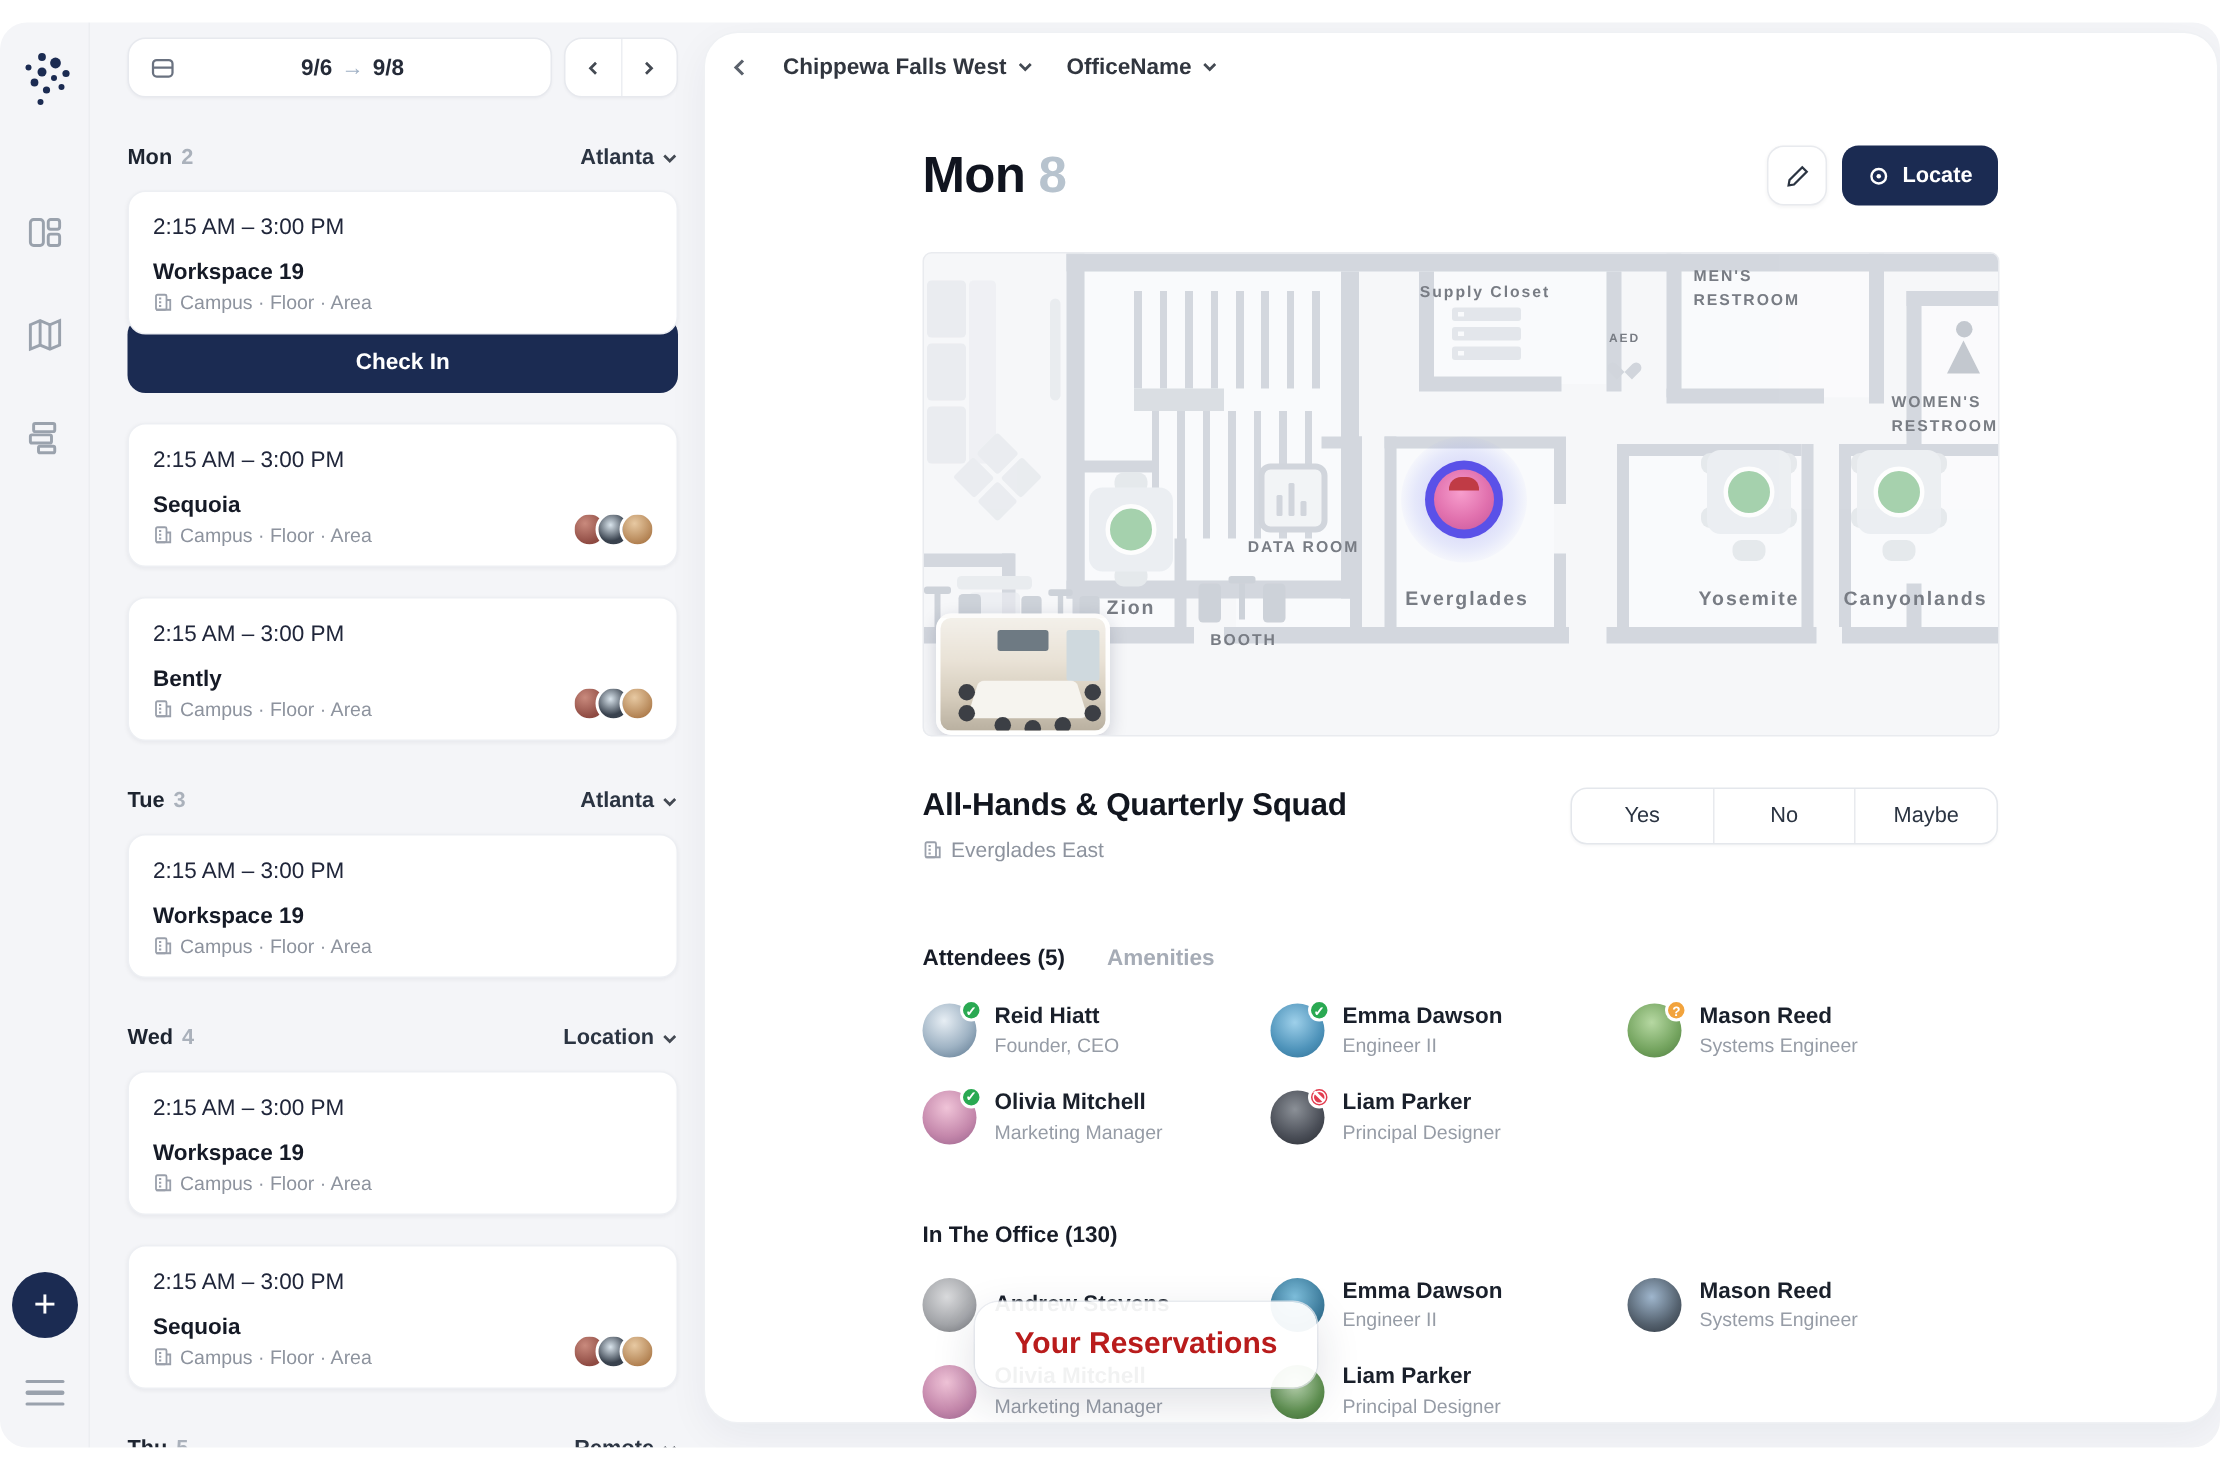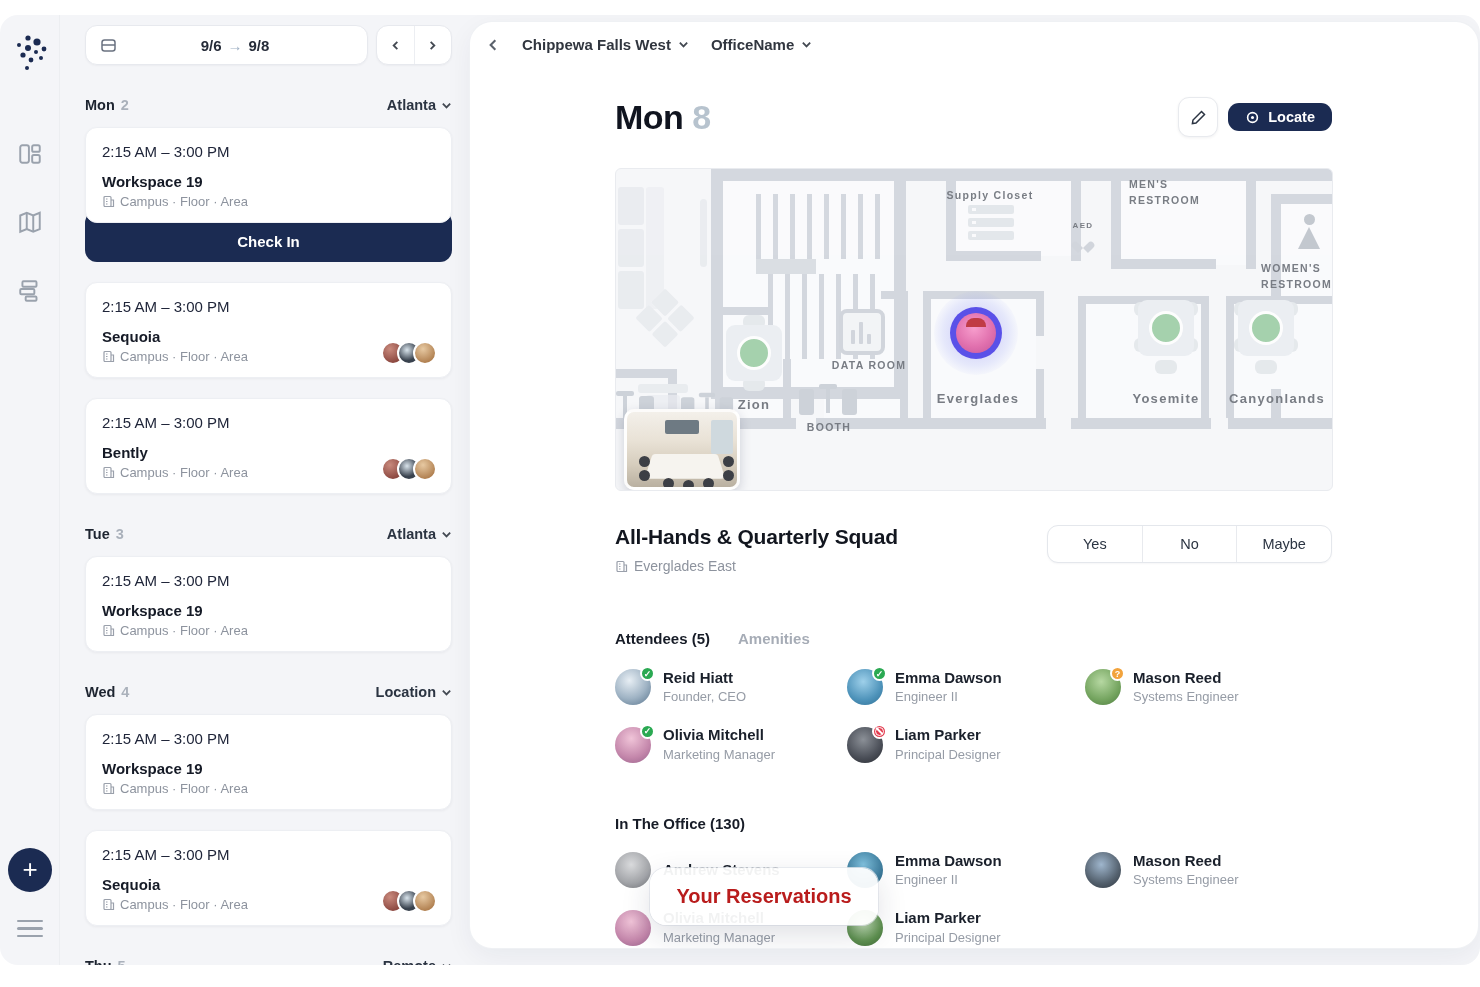--- a/index.html
+++ b/index.html
@@ -51,21 +51,21 @@
   .crumbs { position:absolute; top:14px; left:16px; display:flex; align-items:center; gap:22px; }
   .crumb { display:flex; align-items:center; gap:7px; font-size:15px; font-weight:600; color:#31363f; cursor:pointer; }
   .backbtn { color:#5b626c; cursor:pointer; display:flex; }
   .chev { width:11px; height:11px; stroke:#444a53; }
 
   .title-row { position:absolute; top:75px; left:145px; right:146px; display:flex; align-items:center; }
   .page-title { font-size:34px; font-weight:800; color:#10141f; letter-spacing:-.5px; }
   .page-title .dnum { color:#b7c3ce; margin-left:9px; }
   .title-actions { margin-left:auto; display:flex; gap:10px; align-items:center; }
   .edit-btn { width:40px; height:40px; background:#fff; border:1px solid #e8eaee; border-radius:11px; display:flex; align-items:center; justify-content:center; cursor:pointer; box-shadow:0 1px 3px rgba(16,24,40,.06); }
-  .locate-btn { height:28px; background:#1b2b52; border-radius:11px; color:#fff; font-size:14.5px; font-weight:600; display:flex; align-items:center; gap:8px; padding:0 17px; cursor:pointer; }
+  .locate-btn { height:40px; background:#1b2b52; border-radius:11px; color:#fff; font-size:14.5px; font-weight:600; display:flex; align-items:center; gap:8px; padding:0 17px; cursor:pointer; }
 
   
   .mapbox { position:absolute; top:146px; left:145px; width:718px; height:323px; background:#f6f7f9; border:1px solid #e9ebef; border-radius:6px; overflow:hidden; }
   .mfade { position:absolute; inset:0; opacity:.82; }
   .wall { position:absolute; background:#ccd1d9; }
   .roomfill { position:absolute; background:#fafbfd; }
   .furn { position:absolute; background:#e7eaee; border-radius:3px; }
   .stairs { position:absolute; background:repeating-linear-gradient(90deg,#ccd1d9 0 5px,#fafbfd 5px 17px); }
   .mlabel { position:absolute; font-size:10.5px; font-weight:700; letter-spacing:1.3px; color:#5d626b; white-space:nowrap; transform:translateX(-50%); }
   .mlabel.two { white-space:normal; width:110px; line-height:1.5; }

